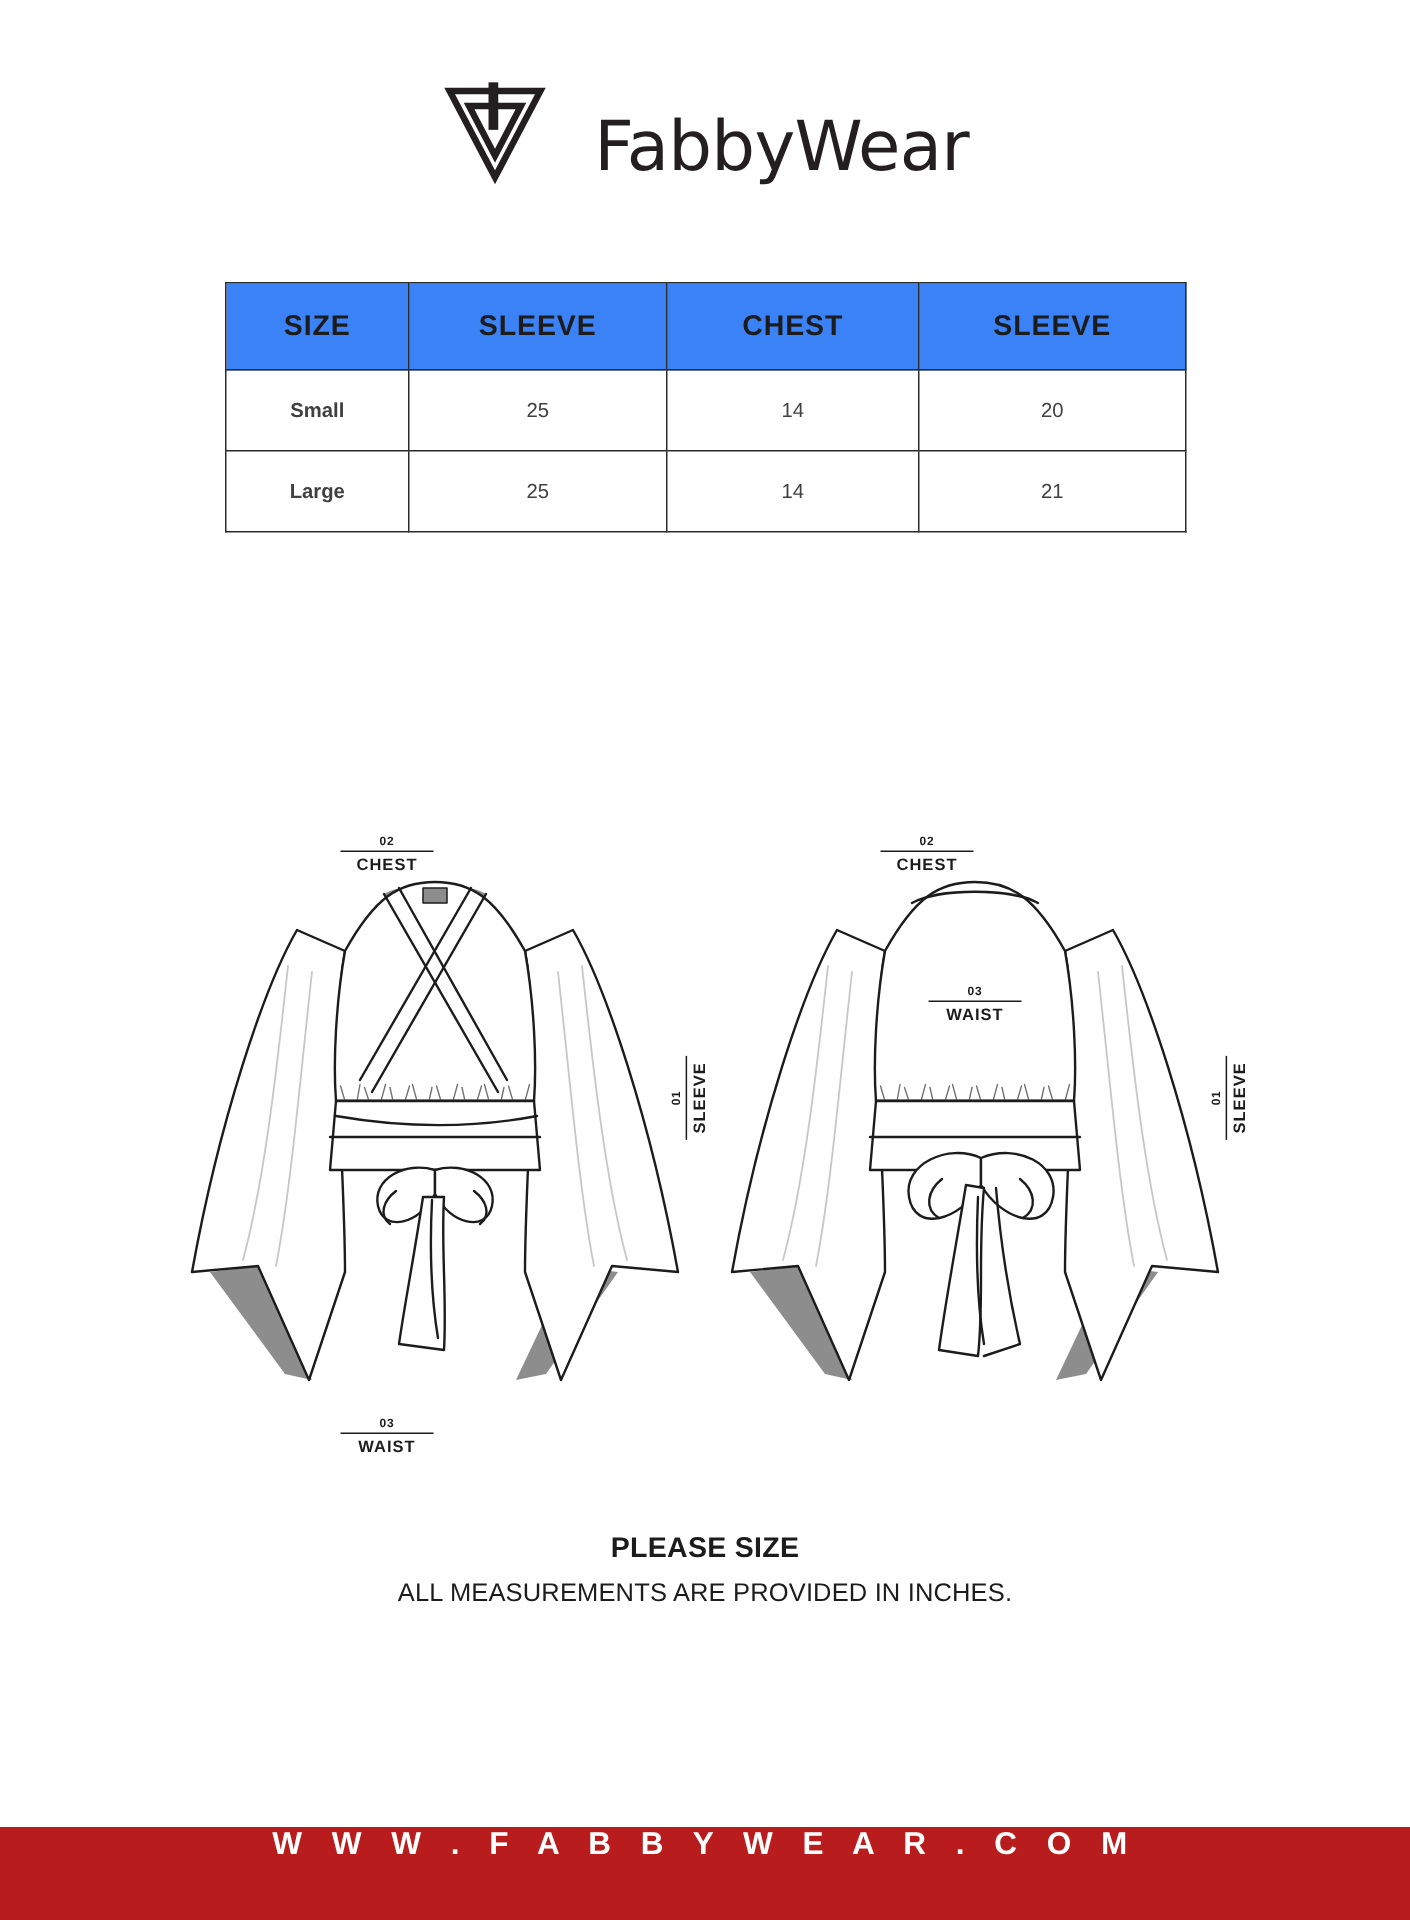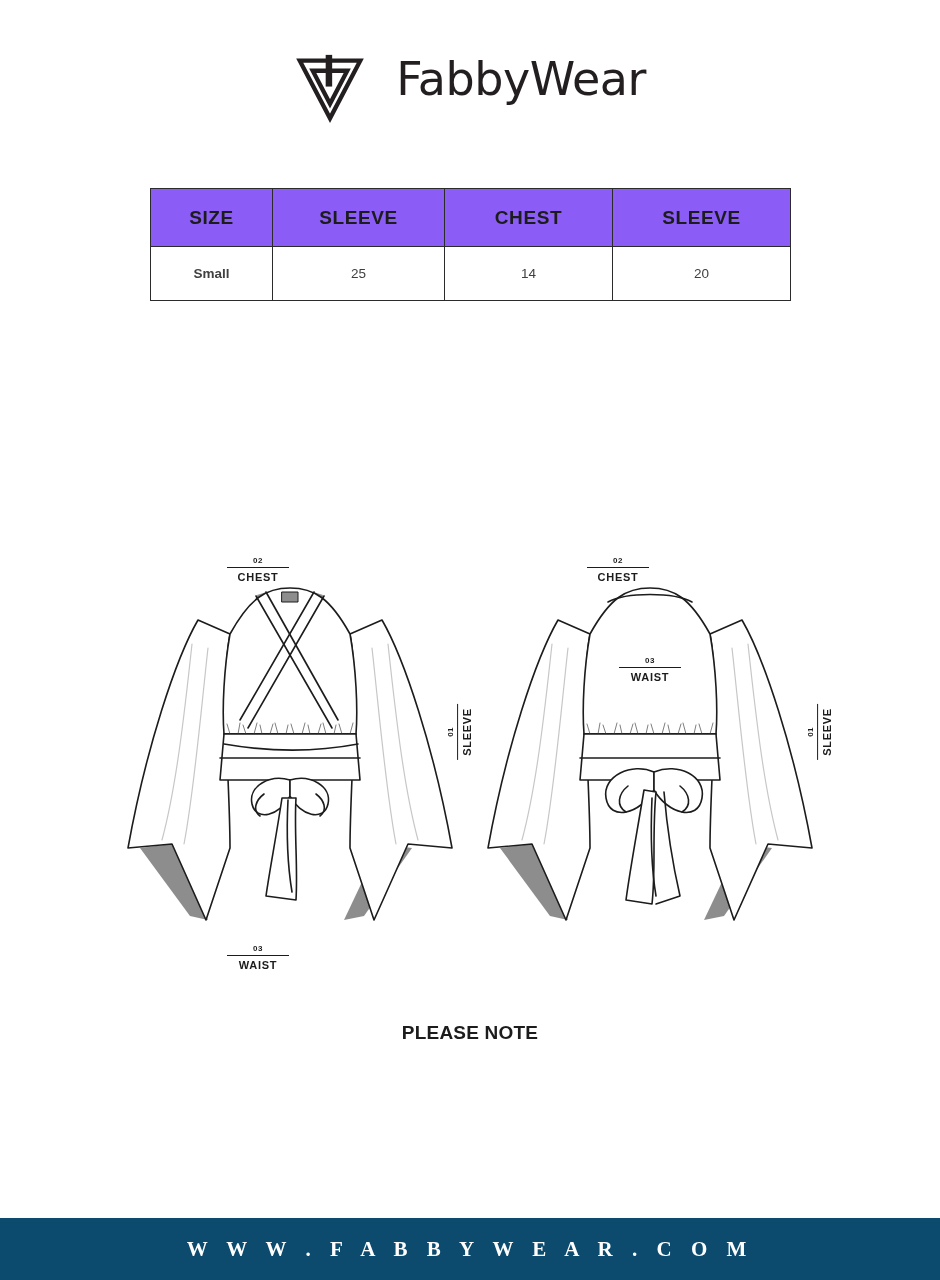--- a/index.html
+++ b/index.html
@@ -20,21 +20,21 @@
     background: #ffffff;
   }
 
   
   .brand {
     position: absolute;
     top: 52px;
     left: 0;
     width: 940px;
     display: flex;
-    align-items: flex-start;
+    align-items: flex-end;
     justify-content: center;
     gap: 30px;
   }
   .brand-mark { width: 72px; height: 72px; display: block; }
   .brand-name {
     font-size: 46px;
     letter-spacing: -0.5px;
     font-weight: 400;
     color: #231f20;
     font-family: "DejaVu Sans", sans-serif;
@@ -49,21 +49,21 @@
     border-collapse: collapse;
     table-layout: fixed;
   }
   .size-table th, .size-table td {
     border: 1.5px solid #2b2b2b;
     text-align: center;
     height: 54px;
     font-size: 13px;
   }
   .size-table thead th {
-    background: #8b5cf6;
+    background: #3b82f6;
     font-size: 19px;
     font-weight: 700;
     letter-spacing: 0.6px;
     color: #1c1c1c;
     height: 58px;
   }
   .size-table tbody td { font-weight: 400; color: #404040; font-size: 13.5px; }
   .size-table tbody td.size-cell { font-weight: 700; font-size: 13.5px; }
   .size-table col.c1 { width: 122px; }
   .size-table col.c2 { width: 172px; }
@@ -138,25 +138,24 @@
     color: #1c1c1c;
   }
 
   
   .footer {
     position: absolute;
     left: 0;
     bottom: 0;
     width: 940px;
     height: 62px;
-    background: #0c4a6e;
+    background: #b91c1c;
     display: flex;
-    align-items: center;
+    align-items: flex-start;
     justify-content: center;
-    font-family: Liberation Serif, serif;
   }
   .footer-url {
     color: #ffffff;
     font-size: 21px;
     font-weight: 700;
     letter-spacing: 7px;
   }
 </style>
 </head>
 <body>
@@ -189,20 +188,26 @@
         <th>SLEEVE</th>
       </tr>
     </thead>
     <tbody>
       <tr>
         <td class="size-cell">Small</td>
         <td>25</td>
         <td>14</td>
         <td>20</td>
       </tr>
+      <tr>
+        <td class="size-cell">Large</td>
+        <td>25</td>
+        <td>14</td>
+        <td>21</td>
+      </tr>
     </tbody>
   </table>
 
   <div class="illustrations">
 
     <div class="garment front">
       <svg viewBox="0 0 420 460" width="420" height="460" aria-hidden="true">
         <g fill="#ffffff" stroke="#1c1c1c" stroke-width="1.6" stroke-linejoin="round" stroke-linecap="round">
 
           <path d="M60 300 L110 368 L128 372 L92 296 Z" fill="#8d8d8d" stroke="none"></path>
@@ -351,19 +356,20 @@
       </div>
 
       <div class="callout vertical" style="left:330px; top:170px; width:100px;">
         <span class="num">01</span>
         <span class="rule" style="width:56px;"></span>
         <span class="lbl">SLEEVE</span>
       </div>
     </div>
   </div>
 
-  <div class="note note-title" style="top:1022px;">PLEASE NOTE</div>
+  <div class="note note-title" style="top:1022px;">PLEASE SIZE</div>
+  <div class="note note-sub" style="top:1052px;">ALL MEASUREMENTS ARE PROVIDED IN INCHES.</div>
 
   <div class="footer">
     <span class="footer-url">W W W . F A B B Y W E A R . C O M</span>
   </div>
 
 </div>
 
 </body></html>

